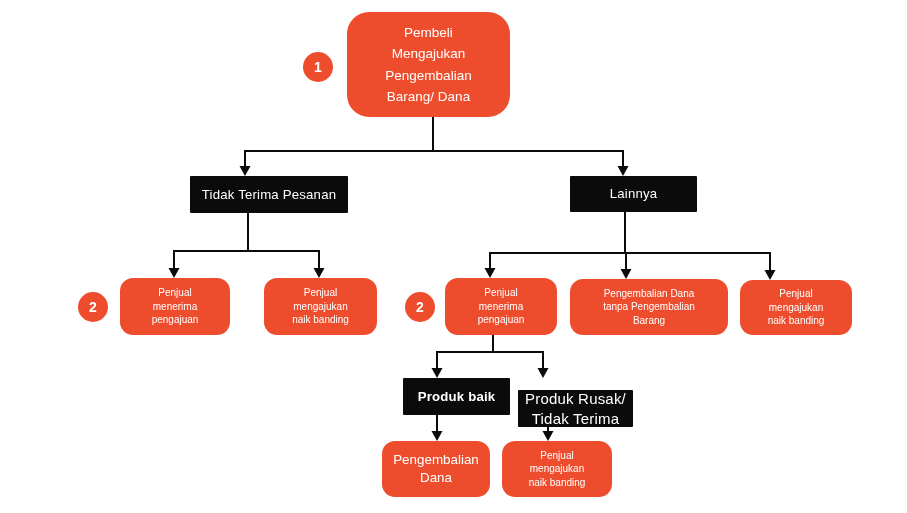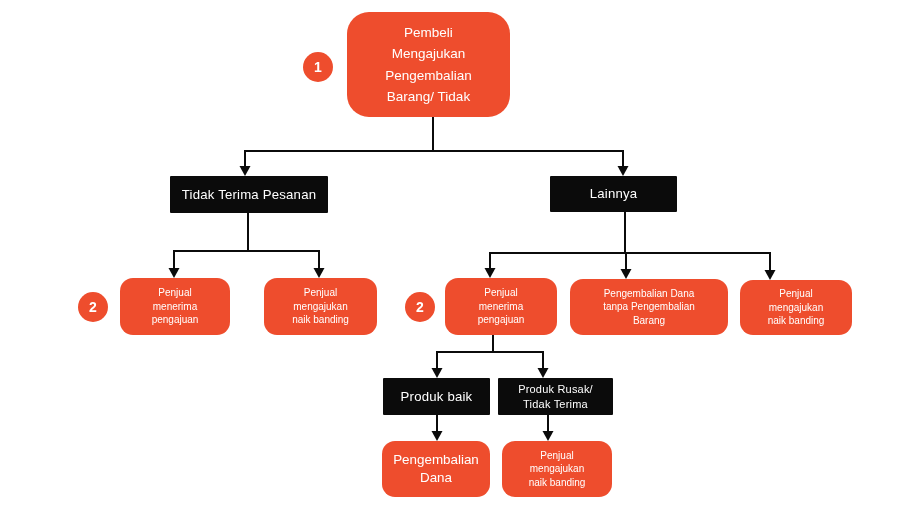--- a/index.html
+++ b/index.html
@@ -54,20 +54,21 @@
     font-size: 13.5px;
     line-height: 1.58;
   }
   .node.dark {
     background: var(--node-black);
     border-radius: 1px;
     font-size: 13.2px;
     line-height: 1.3;
     letter-spacing: 0.2px;
     padding: 2px 2px;
+    margin-left: 20px;
   }
   .badge {
     position: absolute;
     width: 30px; height: 30px;
     border-radius: 50%;
     background: var(--accent-orange);
     color: var(--text-white);
     font-size: 14px;
     font-weight: bold;
     display: flex;
@@ -122,21 +123,21 @@
     </g>
   </svg>
 
   <div class="badge" style="left:303px; top:52px;">1</div>
   <div class="badge" style="left:78px; top:292px;">2</div>
   <div class="badge" style="left:405px; top:292px;">2</div>
 
   <div class="node orange root" style="left:347px; top:12px; width:163px; height:105px;">Pembeli
 Mengajukan
 Pengembalian
-Barang/ Tidak</div>
+Barang/ Dana</div>
 
   <div class="node dark" style="left:170px; top:176px; width:158px; height:37px;">Tidak Terima Pesanan</div>
 
   <div class="node dark" style="left:550px; top:176px; width:127px; height:36px;">Lainnya</div>
 
   <div class="node orange" style="left:120px; top:278px; width:110px; height:57px;">Penjual
 menerima
 pengajuan</div>
 
   <div class="node orange" style="left:264px; top:278px; width:113px; height:57px;">Penjual
@@ -148,23 +149,23 @@
 pengajuan</div>
 
   <div class="node orange" style="left:570px; top:279px; width:158px; height:56px;">Pengembalian Dana
 tanpa Pengembalian
 Barang</div>
 
   <div class="node orange" style="left:740px; top:280px; width:112px; height:55px;">Penjual
 mengajukan
 naik banding</div>
 
-  <div class="node dark" style="left:383px; top:378px; width:107px; height:37px;">Produk baik</div>
+  <div class="node dark" style="left:383px; top:378px; width:107px; height:37px;font-weight:bold;">Produk baik</div>
 
-  <div class="node dark" style="left:498px; top:378px; width:115px; height:37px; font-size:11px;">Produk Rusak/
+  <div class="node dark" style="left:498px; top:390px; width:115px; height:37px; font-size:15px;">Produk Rusak/
 Tidak Terima</div>
 
   <div class="node orange" style="left:382px; top:441px; width:108px; height:56px; font-size:13.4px;">Pengembalian
 Dana</div>
 
   <div class="node orange" style="left:502px; top:441px; width:110px; height:56px;">Penjual
 mengajukan
 naik banding</div>
 
 </div>

